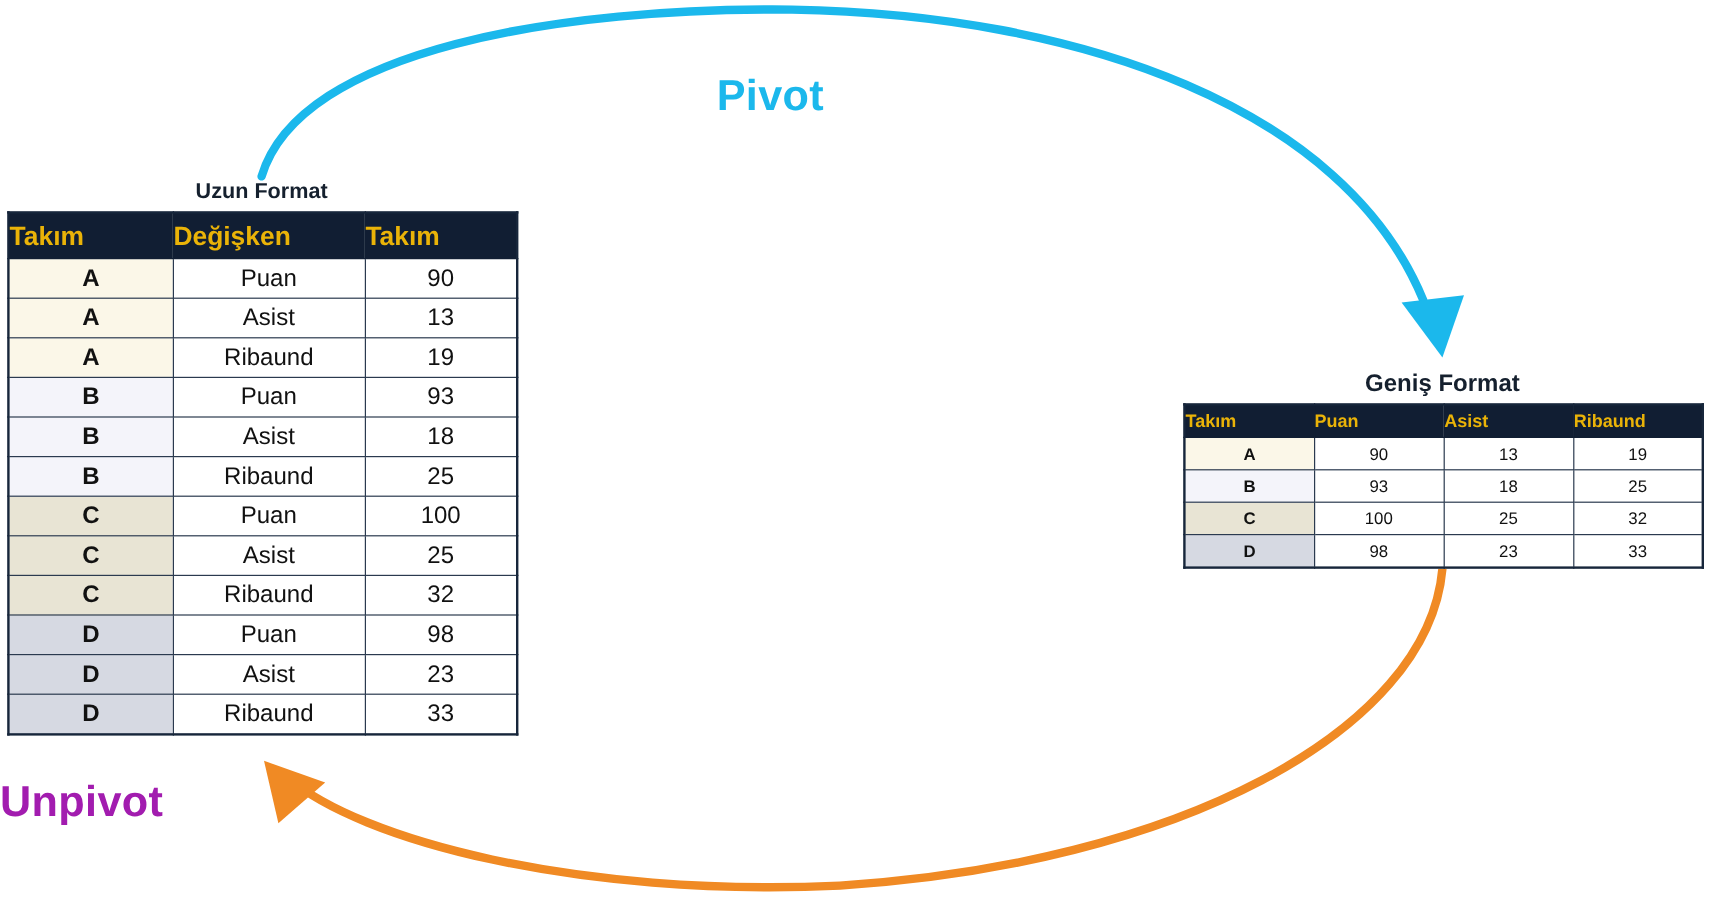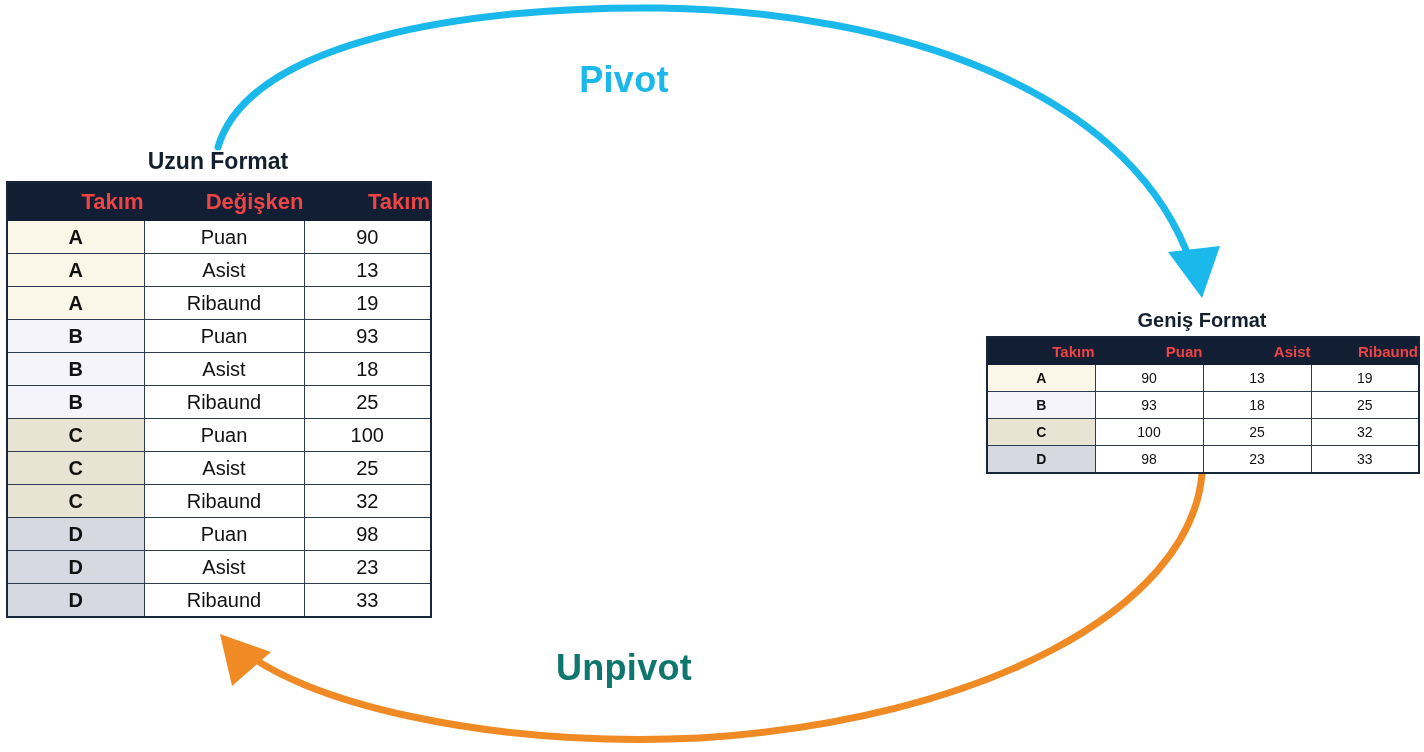--- a/index.html
+++ b/index.html
@@ -12,20 +12,21 @@
     background: #ffffff;
     font-family: "Liberation Sans", sans-serif;
     position: relative;
     overflow: hidden;
   }
   #stage {
     position: absolute;
     left: 0; top: 0;
     width: 1248px;
     height: 752px;
+    padding-left: 36px;
   }
 
   
   #arrows {
     position: absolute;
     left: 0; top: 0;
     width: 1424px;
     height: 752px;
     pointer-events: none;
   }
@@ -41,23 +42,23 @@
   #pivot-label {
     left: 0; right: 0;
     top: 62px;
     text-align: center;
     font-size: 36px;
     color: #1BB8EC;
   }
   #unpivot-label {
     left: 0; right: 0;
     top: 650px;
-    text-align: center;
+    text-align: left;
     font-size: 36px;
-    color: #0f766e;
+    color: #a21caf;
   }
 
   
   .table-block {
     position: absolute;
   }
   .table-title {
     color: #15202E;
     font-weight: bold;
     text-align: center;
@@ -65,23 +66,23 @@
     white-space: nowrap;
   }
   table.grid {
     border-collapse: collapse;
     table-layout: fixed;
     background: #ffffff;
     border: 2px solid #17263b;
   }
   table.grid th {
     background: #111E33;
-    color: #ef4444;
-    font-weight: bold;
-    text-align: right;
+    color: #eab308;
+    font-weight: bold;
+    text-align: left;
     border: 1px solid #111E33;
     white-space: nowrap;
   }
   table.grid td {
     border: 1px solid #2b3a4f;
     text-align: center;
     color: #111111;
     background: #ffffff;
     white-space: nowrap;
   }
@@ -89,21 +90,21 @@
     font-weight: bold;
   }
   
   .tint-A { background: #FBF7E8 !important; }
   .tint-B { background: #F4F4FA !important; }
   .tint-C { background: #E8E4D4 !important; }
   .tint-D { background: #D6D9E2 !important; }
 
   
   #long-block { left: 6px; top: 150px; }
-  #long-block .table-title { font-size: 23px; width: 424px; margin-bottom: 8px; }
+  #long-block .table-title { font-size: 18px; width: 424px; margin-bottom: 8px; }
   #long-table { width: 424px; }
   #long-table th { font-size: 22px; height: 37px; padding: 0; }
   #long-table td { font-size: 20px; height: 32px; padding: 0; }
   #long-table col.c-team { width: 137px; }
   #long-table col.c-var  { width: 160px; }
   #long-table col.c-val  { width: 127px; }
 
   
   #wide-block { left: 986px; top: 310px; }
   #wide-block .table-title { font-size: 20px; width: 432px; margin-bottom: 6px; }

